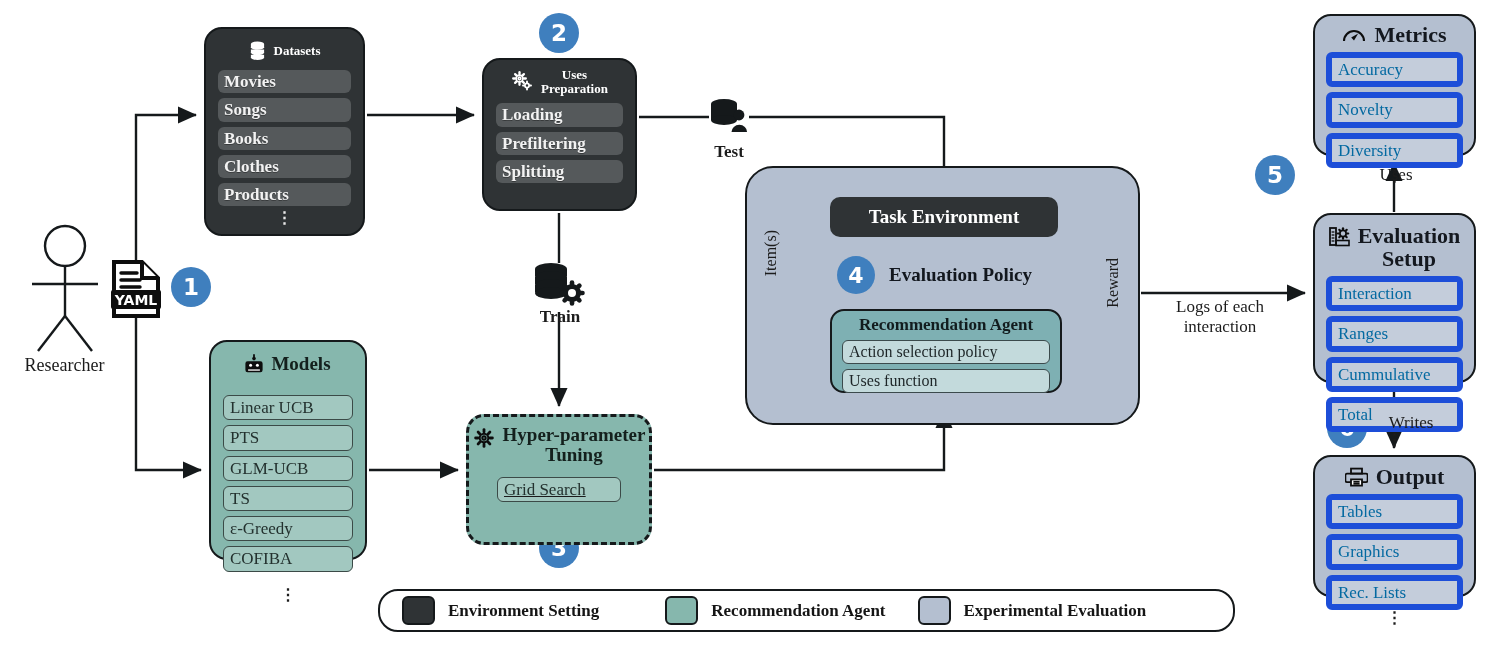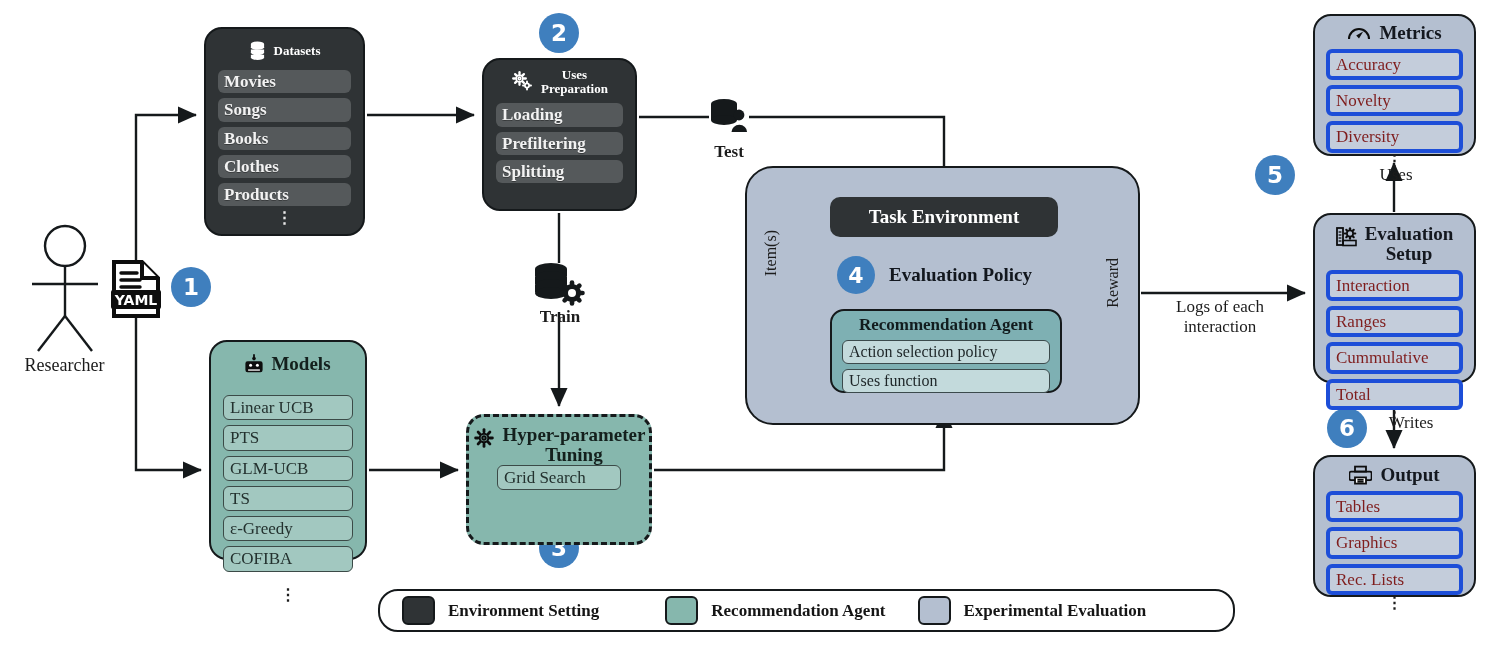--- a/index.html
+++ b/index.html
@@ -20,42 +20,42 @@
               text-shadow:0 1px 0 rgba(0,0,0,.35);}
   .dark .dots{color:#e8e8e8;}
 
   
   .teal{background:#86b7ad;}
   .teal .hdr{color:#14201d;font-size:19px;}
   .teal .pill{background:#a2c8c0;color:#23312e;border:1px solid #3b4a47;}
 
   
   .bgrey{background:#b4bfd0;}
-  .bgrey .hdr{color:#14181f;font-size:19px;}
-  .bgrey .pill{background:#c4cddb;color:#7f1d1d;border:4px solid #1d4ed8;}
+  .bgrey .hdr{color:#14181f;font-size:22px;}
+  .bgrey .pill{background:#c4cddb;color:#0369a1;border:6px solid #1d4ed8;}
 
   
   #datasets{left:204px;top:27px;width:161px;height:209px;}
   #datasets .hdr{margin-top:12px;}
   #datasets .pills{margin-top:10px;padding:0 12px;}
   #datasets .dots{margin-top:8px;}
 
   #dataprep{left:482px;top:58px;width:155px;height:153px;}
   #dataprep .hdr{margin-top:8px;flex-direction:row;align-items:flex-start;}
   #dataprep .hdrtext{display:block;}
   #dataprep .pills{margin-top:8px;padding:0 12px;}
 
   #models{left:209px;top:340px;width:158px;height:220px;}
   #models .hdr{margin-top:12px;}
   #models .pills{margin-top:8px;padding:13px 12px;}
   #models .dots{margin-top:6px;}
 
   #hpt{left:466px;top:414px;width:186px;height:131px;border-style:dashed;border-width:3px;}
   #hpt .hdr{margin-top:8px;align-items:flex-start;}
-  #hpt .pills{padding:0 28px;}
+  #hpt .pills{margin-top:12px;padding:0 28px;text-decoration:underline;}
 
   #evalpolicy{left:745px;top:166px;width:395px;height:259px;border-radius:28px;}
   #taskenv{position:absolute;left:83px;top:29px;width:228px;height:40px;background:#2f3335;
            border-radius:10px;display:flex;align-items:center;justify-content:center;
            color:#fff;font-weight:bold;font-size:19px;}
   #eptitle{position:absolute;left:90px;top:88px;width:290px;display:flex;align-items:center;gap:14px;}
   #eptitle .label{font-weight:bold;font-size:19px;color:#12171e;}
   #recagent{position:absolute;left:83px;top:141px;width:228px;height:80px;background:#7eb0b3;
             border:2px solid #15191b;border-radius:14px;}
   #recagent .hdr{margin-top:5px;font-weight:bold;font-size:17px;color:#121c1e;text-align:center;}

